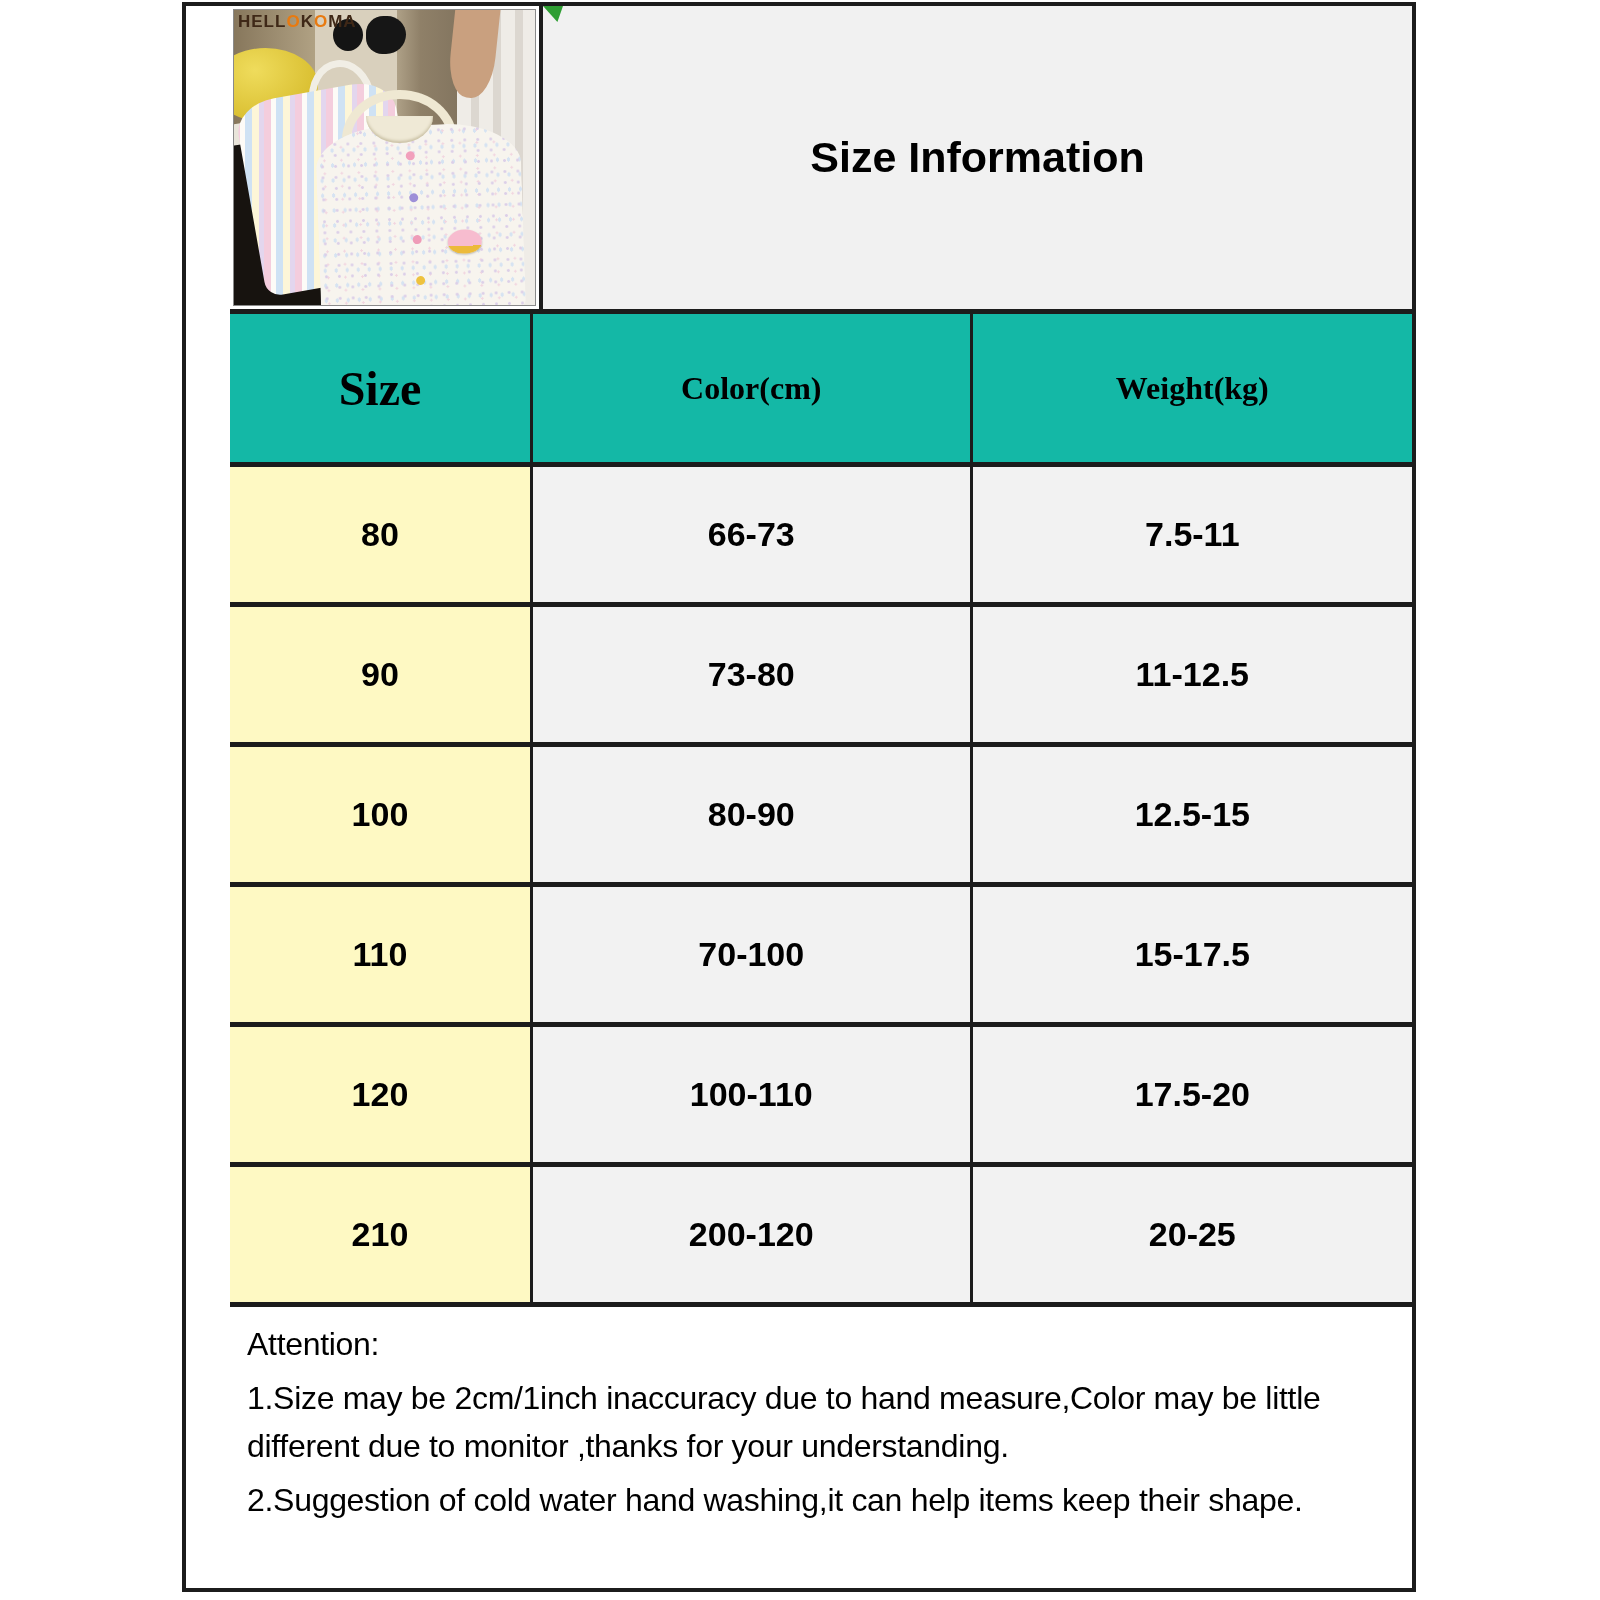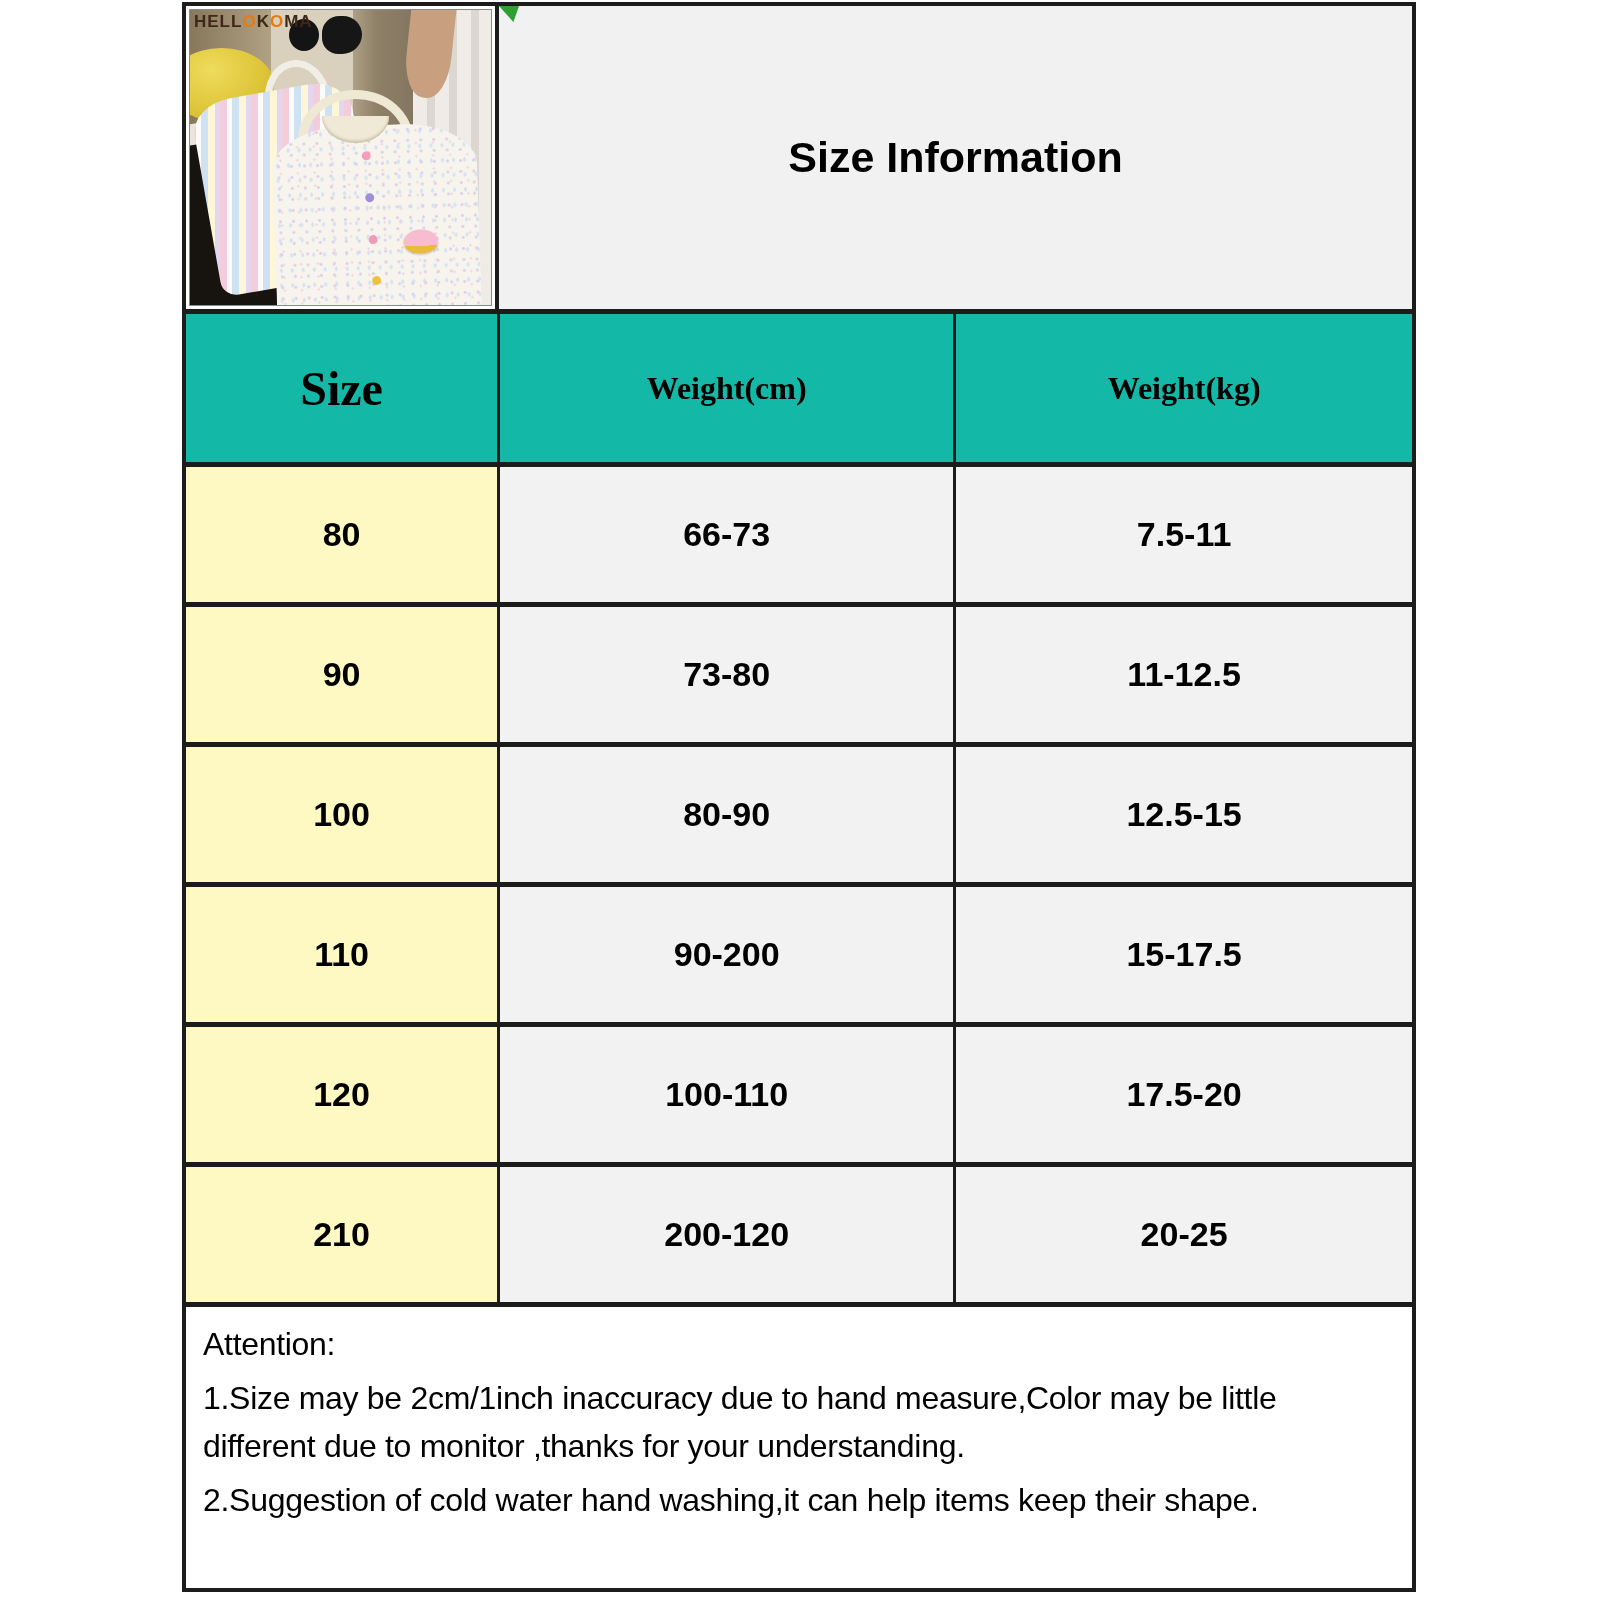--- a/index.html
+++ b/index.html
@@ -1,20 +1,20 @@
 <!DOCTYPE html>
 <html><head>
 <meta charset="utf-8">
 <style>
   html,body{margin:0;padding:0;background:#fff;}
   .canvas{position:relative;width:1600px;height:1600px;background:#ffffff;
           font-family:"Liberation Sans", sans-serif;color:#000;}
   .frame{position:absolute;left:182px;top:2px;width:1234px;height:1590px;
          border:4px solid #1c1c1c;box-sizing:border-box;background:#fff;
-         display:flex;flex-direction:column;}
+         display:flex;flex-direction:column;padding-left:44px;}
   
   .top{flex:none;height:303px;display:flex;border-bottom:5px solid #1c1c1c;}
   .photo-cell{flex:none;width:313px;border-right:4px solid #1c1c1c;
               box-sizing:border-box;background:#fff;padding:4px;}
   .photo{position:relative;width:100%;height:100%;overflow:hidden;
          background:#17130f;outline:1px solid #8a8a8a;}
   .ph-wall{position:absolute;left:0;top:0;right:0;height:42%;
            background:linear-gradient(90deg,#87775c 0%,#b2a385 28%,#d2c6ab 45%,#8f8068 62%,#6b5f4e 100%);}
   .ph-window{position:absolute;left:27%;top:0;width:27%;height:37%;background:#d9d0bd;}
   .ph-blob1{position:absolute;left:33%;top:3%;width:10%;height:11%;background:#141414;border-radius:50%;}
@@ -111,21 +111,21 @@
 
     <table>
       <colgroup>
           <col class="c1">
           <col class="c2">
           <col class="c3">
         </colgroup>
       <thead>
         <tr>
           <th class="size-h">Size</th>
-          <th class="col-h">Weight(cm)</th>
+          <th class="col-h">Color(cm)</th>
           <th class="col-h">Weight(kg)</th>
         </tr>
       </thead>
       <tbody>
         <tr>
           <td class="size-col">80</td>
           <td>66-73</td>
           <td>7.5-11</td>
         </tr>
         <tr>
@@ -133,21 +133,21 @@
           <td>73-80</td>
           <td>11-12.5</td>
         </tr>
         <tr>
           <td class="size-col">100</td>
           <td>80-90</td>
           <td>12.5-15</td>
         </tr>
         <tr>
           <td class="size-col">110</td>
-          <td>90-200</td>
+          <td>70-100</td>
           <td>15-17.5</td>
         </tr>
         <tr>
           <td class="size-col">120</td>
           <td>100-110</td>
           <td>17.5-20</td>
         </tr>
         <tr>
           <td class="size-col">210</td>
           <td>200-120</td>

